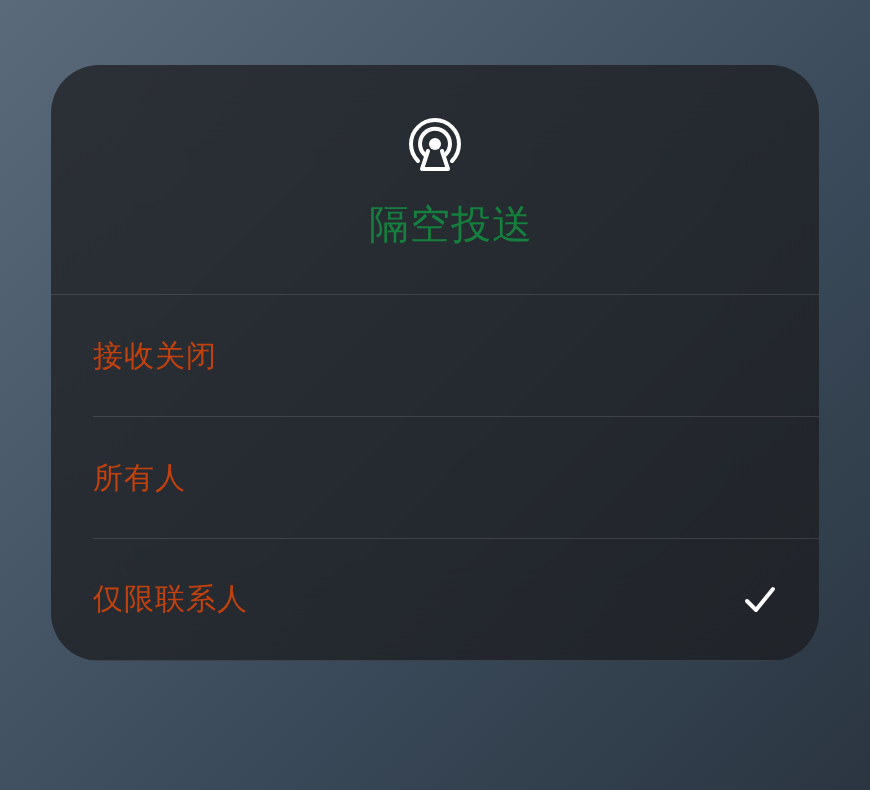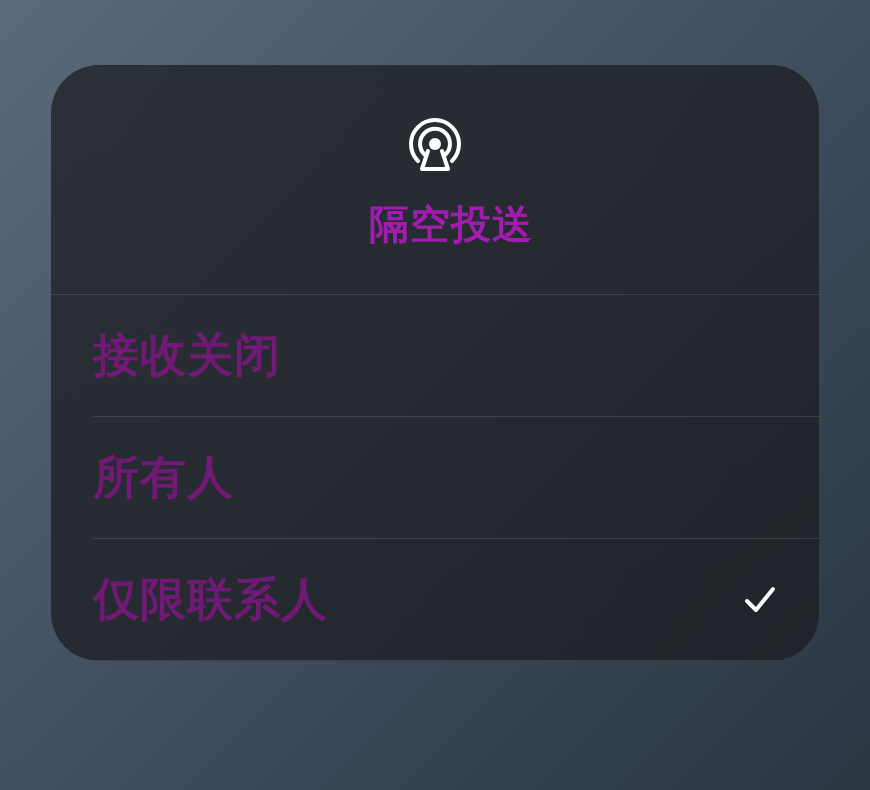--- a/index.html
+++ b/index.html
@@ -38,23 +38,23 @@
     }
     
     .icon-wrap {
       margin-bottom: 22px;
       display: flex;
       align-items: center;
       justify-content: center;
     }
     
     .title {
-      color: #a21caf;
+      color: #15803d;
       font-size: 40px;
-      font-weight: 700;
+      font-weight: 400;
       letter-spacing: 1px;
       margin-left: 32px;
     }
     
     .options {
       display: flex;
       flex-direction: column;
     }
     
     .option {
@@ -74,23 +74,23 @@
       right: 0;
       height: 1px;
       background: rgba(255, 255, 255, 0.12);
     }
     
     .option:last-child {
       border-bottom: 1px solid rgba(255, 255, 255, 0.12);
     }
     
     .option-label {
-      color: #701a75;
-      font-size: 46px;
-      font-weight: 700;
+      color: #c2410c;
+      font-size: 30px;
+      font-weight: 400;
       letter-spacing: 1px;
     }
     
     .checkmark {
       display: flex;
       align-items: center;
       justify-content: center;
     }
   </style>
 </head>

